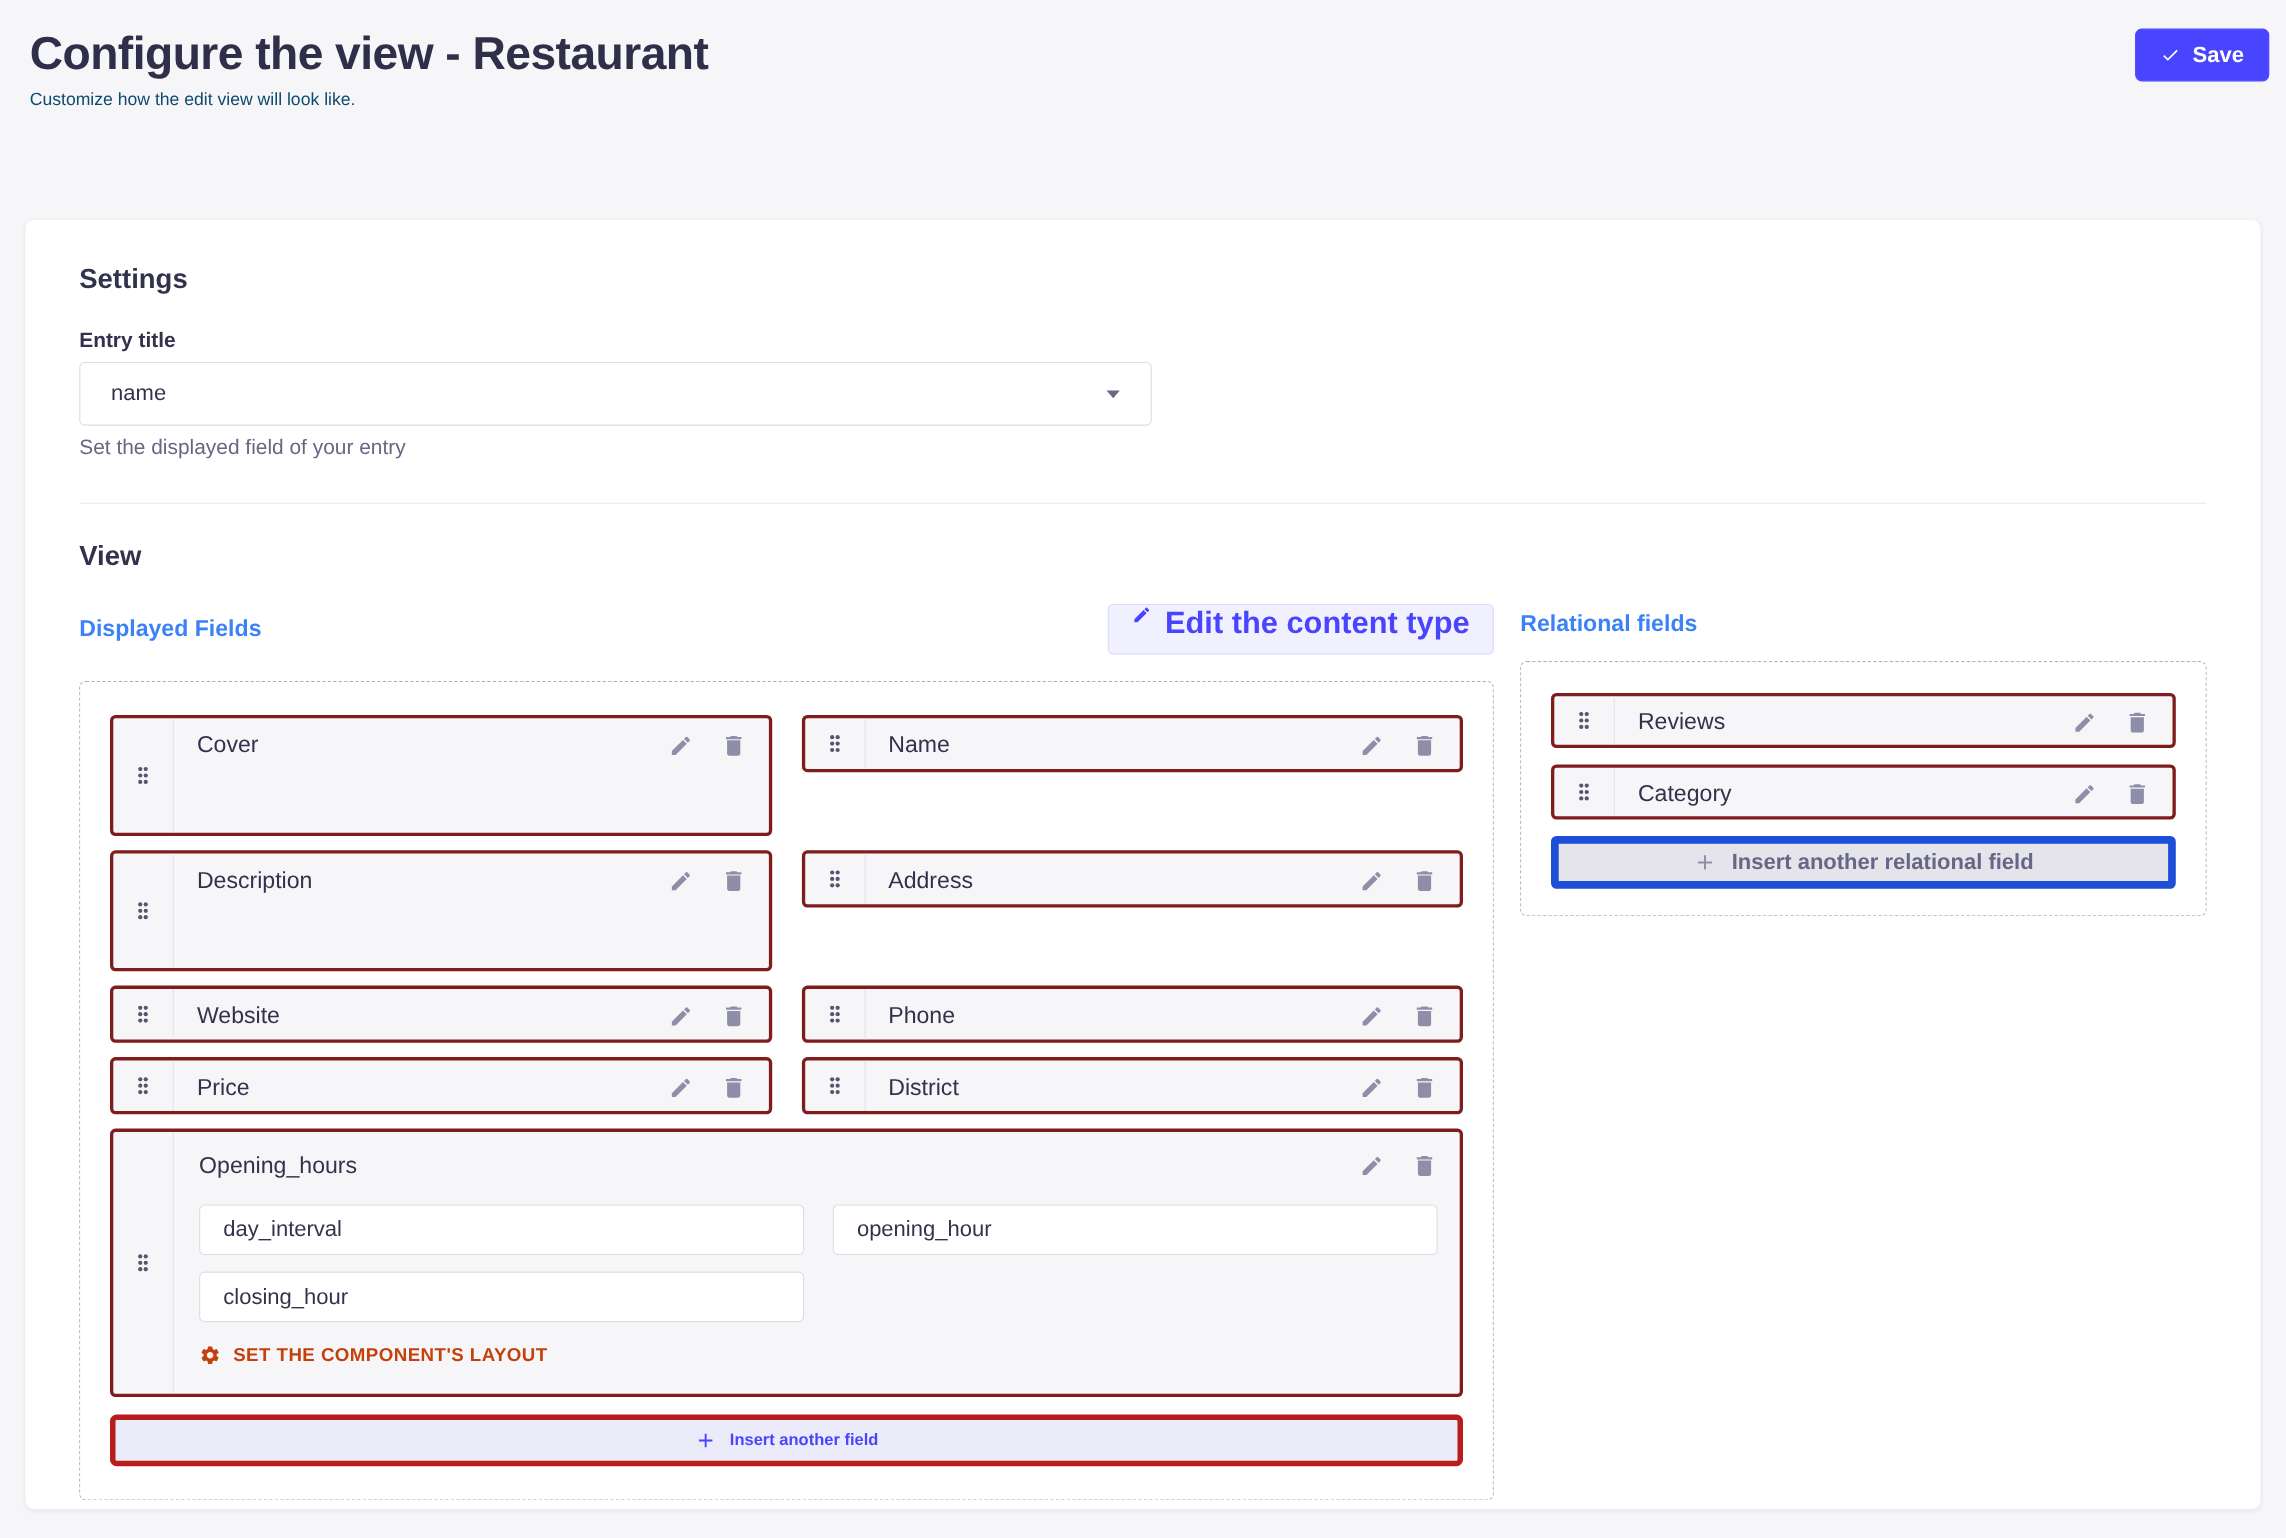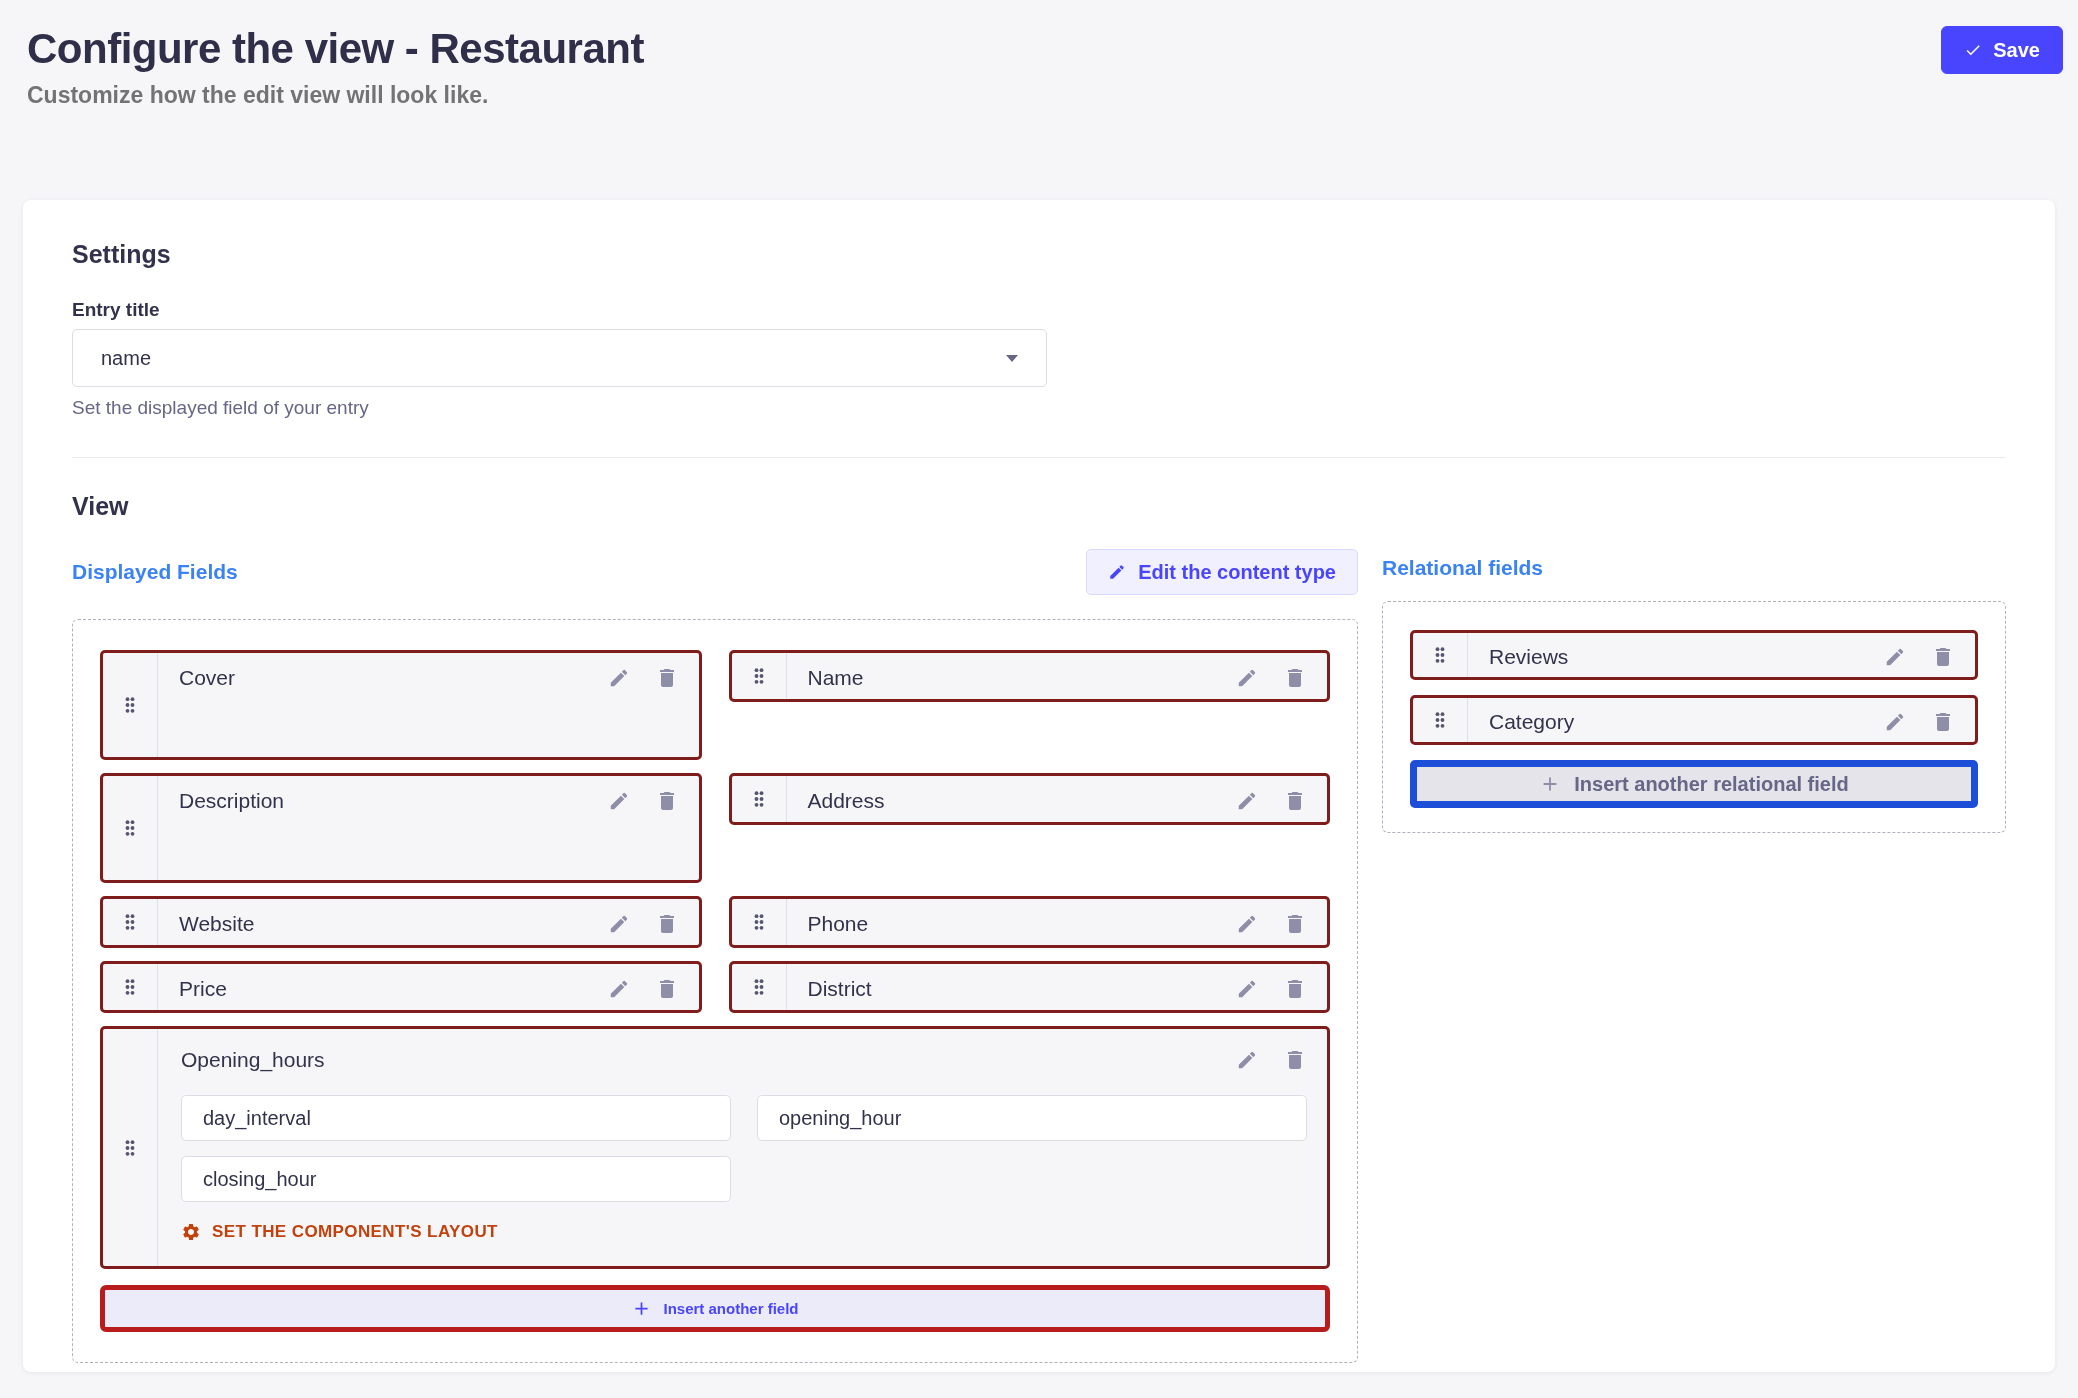--- a/index.html
+++ b/index.html
@@ -8,21 +8,21 @@
     background: #f6f6f9;
     font-family: "Liberation Sans", sans-serif;
     color: #32324d;
     overflow: hidden;
   }
   svg { fill: currentColor; display: block; }
 
   
   .page-header { display: flex; justify-content: space-between; align-items: flex-start; padding: 25px 15px 0 27px; height: 200px; }
   .page-title { font-size: 42px; font-weight: bold; color: #2f2f4a; letter-spacing: -0.5px; }
-  .page-subtitle { font-size: 23px; color: #737373; margin-top: 9px; font-weight: bold; }
+  .page-subtitle { font-size: 16px; color: #0c4a6e; margin-top: 9px; }
   .save-btn {
     display: inline-flex; align-items: center; gap: 11px; justify-content: center;
     height: 48px; padding: 0 22px; margin-top: 1px;
     background: #4945ff; border: 1px solid #4945ff; border-radius: 6px;
     color: #ffffff; font-size: 20px; font-weight: bold; cursor: pointer;
     font-family: inherit;
   }
 
   
   .panel {
@@ -52,23 +52,23 @@
 
   
   .view-heading { margin-bottom: 28px; }
   .view-row { display: flex; gap: 24px; align-items: flex-start; }
   .left-col { width: 1286px; flex-shrink: 0; }
   .right-col { flex: 1; }
 
   .left-head-row { display: flex; justify-content: space-between; align-items: center; height: 46px; margin-bottom: 24px; }
   .subsection-label { font-size: 21px; font-weight: bold; color: #3b82f6; }
   .edit-ct-btn {
-    display: inline-flex; align-items: center; gap: 12px; height: 46px; padding: 0 21px;
+    display: inline-flex; align-items: flex-start; gap: 12px; height: 46px; padding: 0 21px;
     background: #f0f0ff; border: 1px solid #d9d8ff; border-radius: 5px;
-    color: #4945ff; font-size: 20px; font-weight: bold; cursor: pointer; font-family: inherit;
+    color: #4945ff; font-size: 28px; font-weight: bold; cursor: pointer; font-family: inherit;
   }
   .rel-heading { font-size: 21px; font-weight: bold; margin: 7px 0 21px 0; }
 
   .dash-zone { border: 1px dashed #b0b0c4; border-radius: 6px; }
   .fields-zone { padding: 30px 27px; }
   .fields-grid { display: grid; grid-template-columns: 1fr 1fr; column-gap: 27px; row-gap: 13px; align-items: start; }
 
   
   .card {
     display: flex; background: #f6f6f9;

